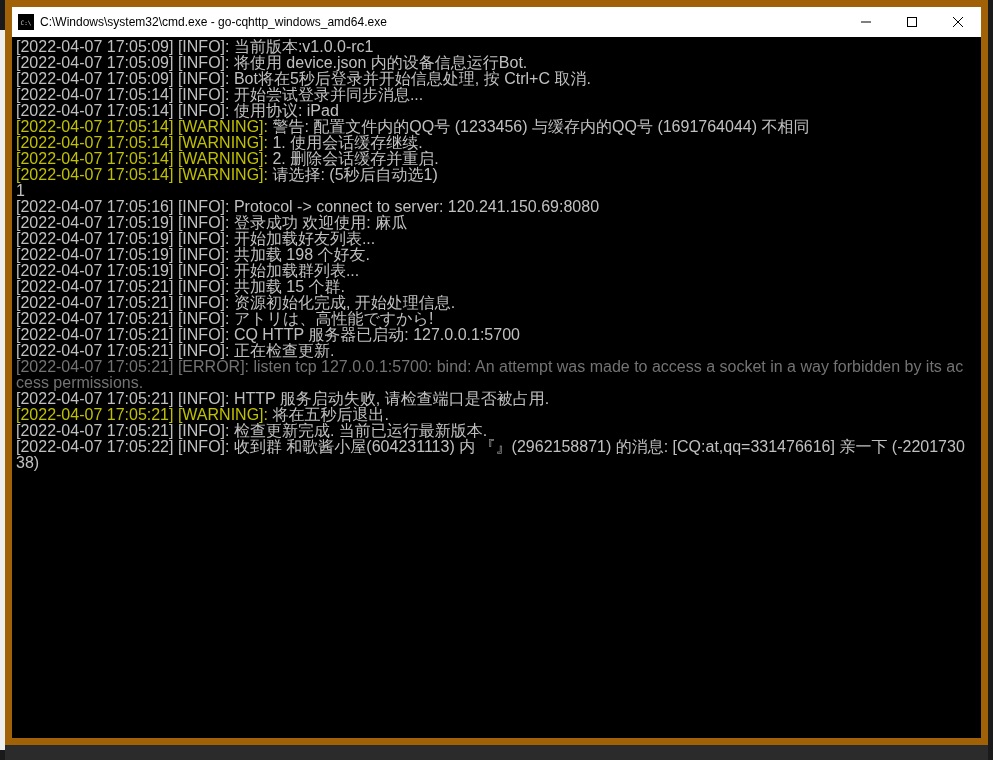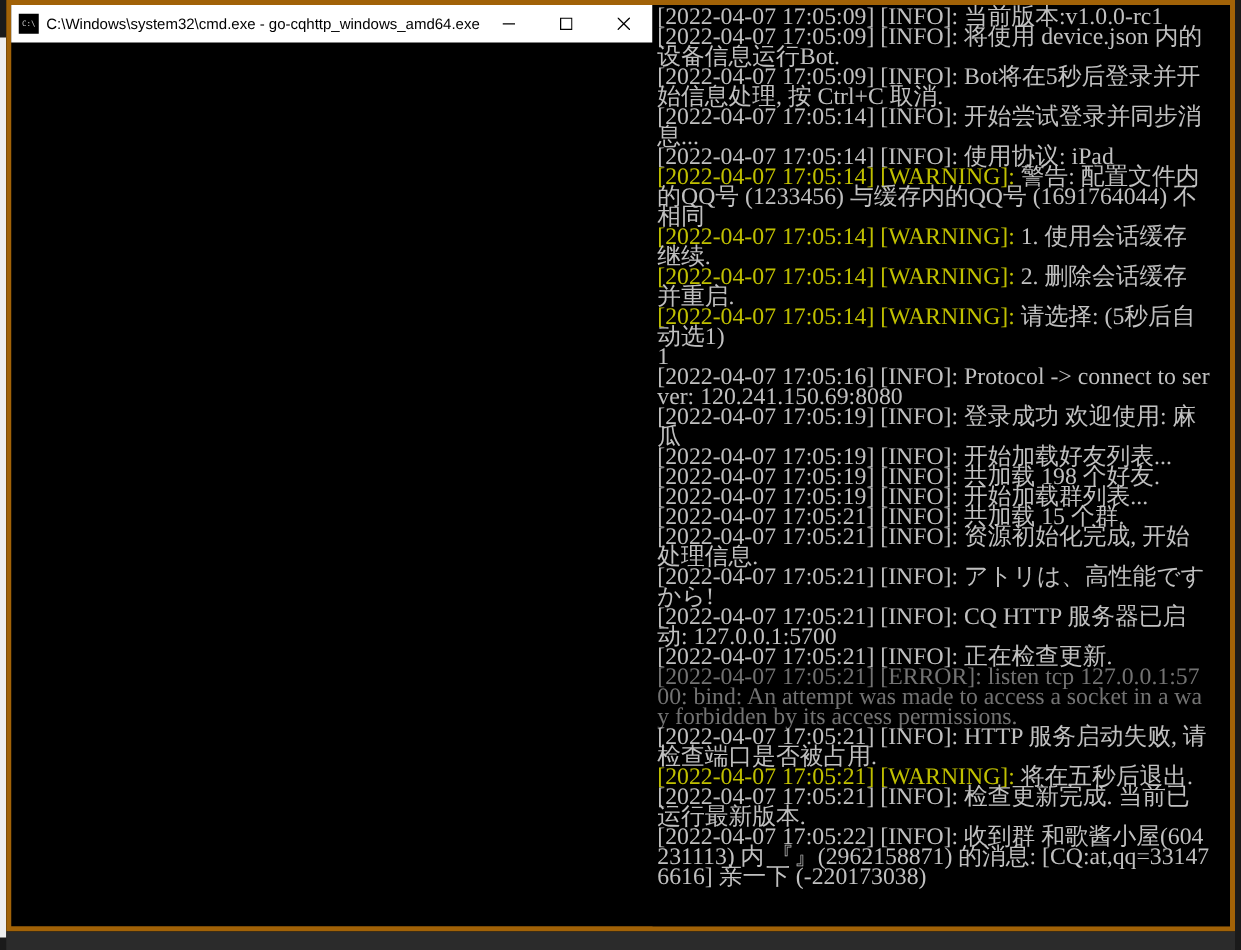--- a/index.html
+++ b/index.html
@@ -11,23 +11,23 @@
   overflow: hidden;
   position: relative;
 }
 .window {
   position: absolute;
   top: 0;
   left: 5px;
   width: 983px;
   height: 745px;
   background: #000;
-  border: 4px solid #a16207;
+  border: 7px solid #a16207;
   display: flex;
-  flex-direction: row;
+  flex-direction: column;
 }
 .titlebar {
   height: 30px;
   background: #fff;
   display: flex;
   align-items: center;
   padding-left: 6px;
   font-size: 12px;
   color: #000;
   user-select: none;
@@ -56,22 +56,22 @@
   display: flex;
   align-items: center;
   justify-content: center;
   color: #000;
 }
 .winbtn svg { width: 10px; height: 10px; }
 .term {
   flex: 1;
   background: #000;
   padding: 2px 16px 2px 4px;
-  font-family: Liberation Serif, serif;
-  font-size: 19px;
+  font-family: Liberation Sans, sans-serif;
+  font-size: 16px;
   line-height: 16px;
   color: #c0c0c0;
   white-space: pre-wrap;
   word-break: break-all;
   overflow: hidden;
   letter-spacing: 0px;
 }
 .term .row { display: block; }
 .term .info { color: #c0c0c0; }
 .term .warn { color: #c0c000; text-align: right; }

